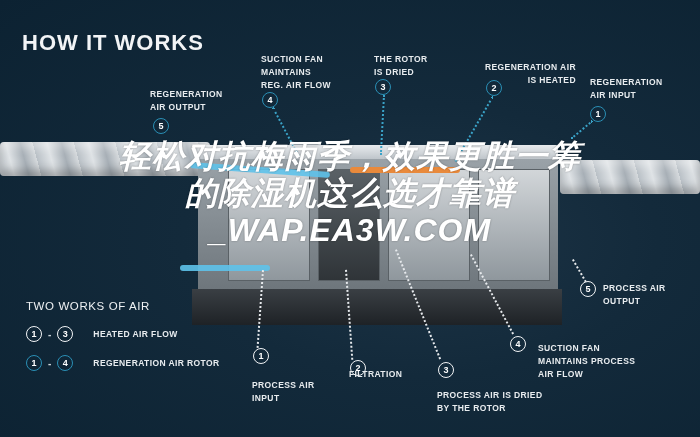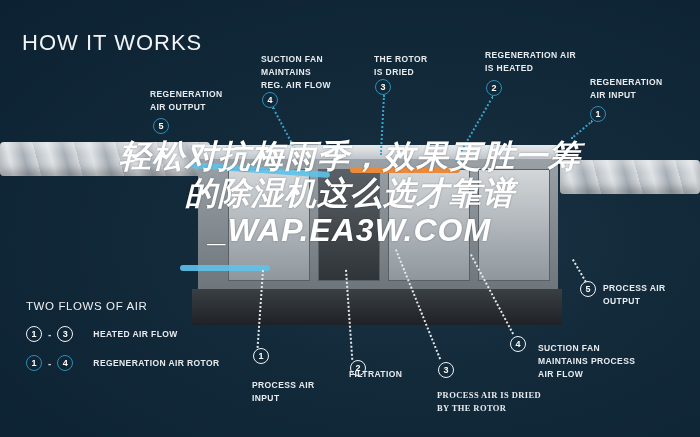--- a/index.html
+++ b/index.html
@@ -4,21 +4,21 @@
 <style>
   html, body { margin:0; padding:0; }
   body {
     width:700px; height:437px; overflow:hidden; position:relative;
     background: radial-gradient(ellipse at 60% 55%, #1d3446 0%, #132a3b 40%, #0c2232 100%);
     font-family: "Liberation Sans", "DejaVu Sans", sans-serif;
     color:#fff;
   }
   .title {
     position:absolute; left:22px; top:30px; font-size:22px; letter-spacing:1px;
-    font-weight:400; color:#f2f4f6;
+    font-weight:700; color:#f2f4f6;
   }
   .lbl {
     position:absolute; font-size:8.5px; font-weight:700; letter-spacing:0.4px;
     line-height:13px; color:#e8ecef; white-space:pre-line; text-transform:uppercase;
   }
   .badge {
     position:absolute; width:16px; height:16px; border-radius:50%;
     border:1.6px solid #2a8fb5; color:#fff; font-size:9px; font-weight:700;
     display:flex; align-items:center; justify-content:center; box-sizing:border-box;
   }
@@ -82,56 +82,56 @@
 MAINTAINS
 REG. AIR FLOW</div>
 <div class="badge" style="left:262px;top:92px;">4</div>
 <div class="leader" style="left:272px;top:108px;height:55px;transform:rotate(-28deg);"></div>
 
 <div class="lbl" style="left:374px;top:53px;">THE ROTOR
 IS DRIED</div>
 <div class="badge" style="left:375px;top:79px;">3</div>
 <div class="leader" style="left:383px;top:95px;height:60px;transform:rotate(3deg);"></div>
 
-<div class="lbl" style="left:485px;top:49px;">REGENERATION AIR
+<div class="lbl" style="left:485px;top:61px;text-align:right;">REGENERATION AIR
 IS HEATED</div>
 <div class="badge" style="left:486px;top:80px;">2</div>
 <div class="leader" style="left:492px;top:96px;height:75px;transform:rotate(30deg);"></div>
 
 <div class="lbl" style="left:590px;top:76px;">REGENERATION
 AIR INPUT</div>
 <div class="badge" style="left:590px;top:106px;">1</div>
 <div class="leader" style="left:592px;top:120px;height:28px;transform:rotate(50deg);"></div>
 
 <div class="badge white" style="left:253px;top:348px;">1</div>
 <div class="leader white" style="left:262px;top:270px;height:78px;transform:rotate(4deg);"></div>
 <div class="lbl" style="left:252px;top:379px;">PROCESS AIR
 INPUT</div>
 
 <div class="badge white" style="left:350px;top:360px;">2</div>
 <div class="leader white" style="left:345px;top:270px;height:90px;transform:rotate(-4deg);"></div>
 <div class="lbl" style="left:349px;top:368px;">FILTRATION</div>
 
 <div class="badge white" style="left:438px;top:362px;">3</div>
 <div class="leader white" style="left:395px;top:250px;height:118px;transform:rotate(-22deg);"></div>
-<div class="lbl" style="left:437px;top:389px;font-family:Liberation Serif, serif;">PROCESS AIR IS DRIED
+<div class="lbl" style="left:437px;top:389px;">PROCESS AIR IS DRIED
 BY THE ROTOR</div>
 
 <div class="badge white" style="left:510px;top:336px;">4</div>
 <div class="leader white" style="left:470px;top:255px;height:90px;transform:rotate(-28deg);"></div>
 <div class="lbl" style="left:538px;top:342px;">SUCTION FAN
 MAINTAINS PROCESS
 AIR FLOW</div>
 
 <div class="badge white" style="left:580px;top:281px;">5</div>
 <div class="leader white" style="left:572px;top:260px;height:26px;transform:rotate(-30deg);"></div>
 <div class="lbl" style="left:603px;top:282px;">PROCESS AIR
 OUTPUT</div>
 
-<div class="legend-title">TWO FLOWS OF AIR</div>
+<div class="legend-title">TWO WORKS OF AIR</div>
 <div class="legend-row" style="top:326px;">
   <div class="badge white">1</div>
   <span class="dash">-</span>
   <div class="badge white">3</div>
   <span class="txt">HEATED AIR FLOW</span>
 </div>
 <div class="legend-row" style="top:355px;">
   <div class="badge">1</div>
   <span class="dash">-</span>
   <div class="badge">4</div>

